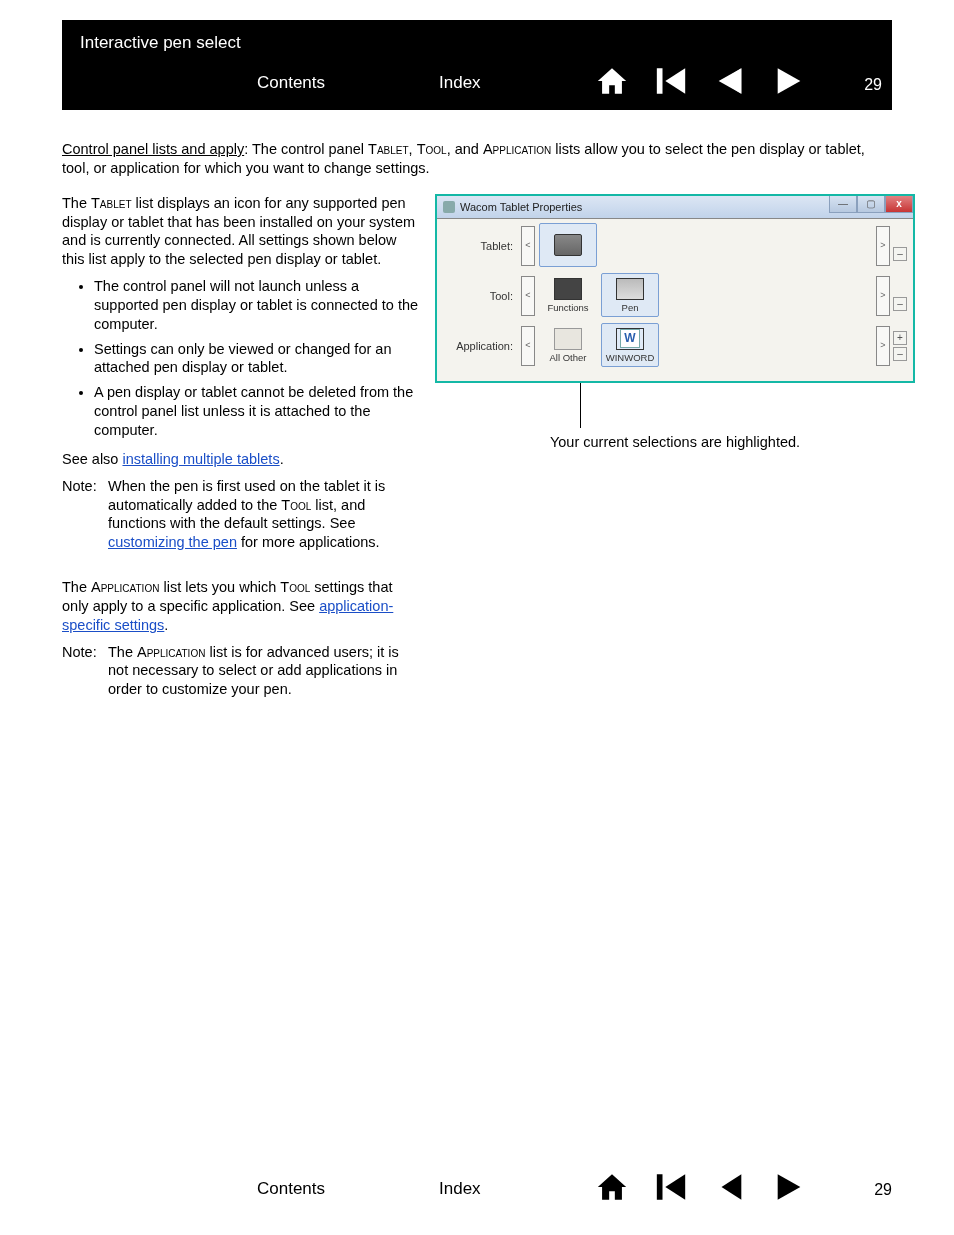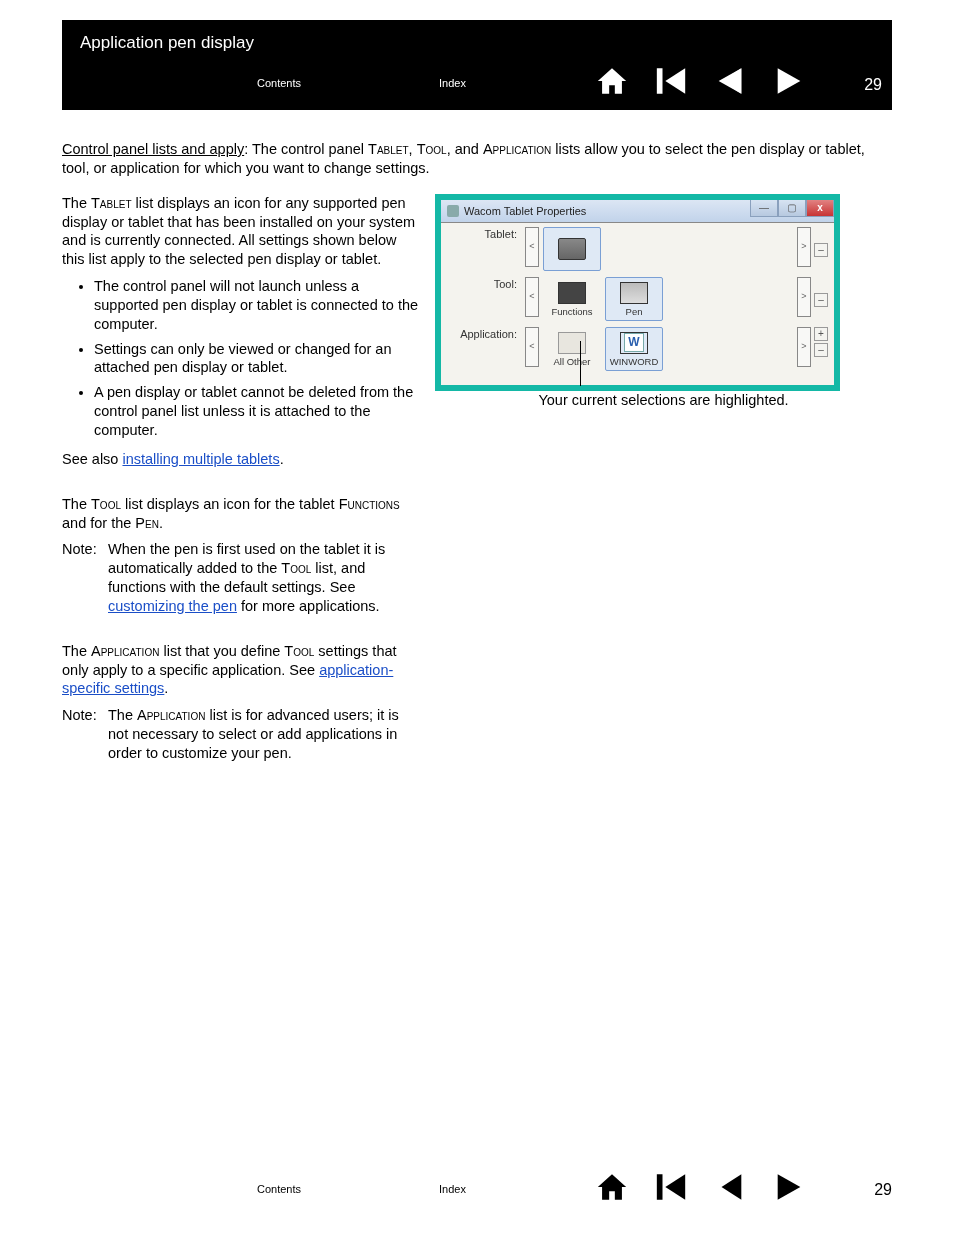--- a/index.html
+++ b/index.html
@@ -31,21 +31,21 @@
     position: absolute;
     top: 44px;
     left: 195px;
     display: flex;
     align-items: center;
     gap: 0;
     width: 640px;
   }
   .nav-link {
     color: #fff;
-    font-size: 11px;
+    font-size: 17px;
   }
   .nav-contents { width: 150px; }
   .nav-index { width: 145px; margin-left: 32px; }
   .nav-icons {
     display: flex;
     gap: 23px;
     align-items: center;
     margin-left: 10px;
   }
   .nav-icons svg { fill: #fff; }
@@ -75,22 +75,22 @@
     flex: 1;
   }
   ul { margin: 4px 0 10px 0; padding-left: 32px; }
   li { margin-bottom: 6px; }
   a.hlink { color: #1a4ec7; text-decoration: underline; }
   .note-row { display: flex; gap: 6px; margin-top: 4px;}
   .note-label { flex: 0 0 40px; }
   .note-body { flex: 1; }
   .para { margin: 0 0 8px 0; }
   .screenshot {
-    border: 6px solid #14b8a6;
-    width: 405px;
+    border: 2px solid #14b8a6;
+    width: 480px;
     background: #fdba74;
   }
   .win-title {
     background: linear-gradient(#dce6f4,#c1d3ea);
     border-bottom: 1px solid #888;
     height: 23px;
     display: flex;
     align-items: center;
     font-size: 11px;
     color: #222;
@@ -116,21 +116,21 @@
     border-top: none;
     font-size: 10px;
     text-align: center;
     line-height: 15px;
     color: #555;
   }
   .win-btn.close { background: linear-gradient(#e28282,#c73434); color:#fff; font-weight:bold; }
   .panel-body { background: #f4f3ee; padding: 4px 6px 8px 6px; }
   .prow {
     display: flex;
-    align-items: flex-start;
+    align-items: center;
     margin-bottom: 4px;
   }
   .prow-label {
     width: 78px;
     font-size: 11px;
     color: #333;
     text-align: right;
     padding-right: 8px;
   }
   .scroll-btn {
@@ -188,20 +188,21 @@
     border: 1px solid #999;
     background: #f4f4f0;
     font-size: 10px;
     line-height: 12px;
     text-align: center;
     color: #555;
   }
   .callout {
     text-align: center;
     font-size: 14.5px;
+    margin-top: 50px;
     position: relative;
   }
   .callout-line {
     position: absolute;
     left: 145px;
     top: -50px;
     width: 1px;
     height: 45px;
     background: #000;
   }
@@ -221,21 +222,21 @@
     width: 640px;
   }
   .footer .nav-link { color: #000; }
   .footer .nav-icons svg { fill: #000; }
   .footer .page-num { color: #000; }
 </style>
 </head>
 <body>
 
 <div class="header">
-  <div class="header-title">Application pen display</div>
+  <div class="header-title">Interactive pen select</div>
   <div class="header-nav">
     <div class="nav-link nav-contents">Contents</div>
     <div class="nav-link nav-index">Index</div>
     <div class="nav-icons">
       <span>
         <svg width="36" height="34" viewBox="0 0 24 24">
             <path d="M12 3l10 9h-3v9h-5v-6h-4v6H5v-9H2z"></path>
           </svg>
       </span>
       <span>
@@ -275,32 +276,29 @@
       </p>
       <ul>
         <li>The control panel will not launch unless a supported pen display or tablet is connected to the computer.</li>
         <li>Settings can only be viewed or changed for an attached pen display or tablet.</li>
         <li>A pen display or tablet cannot be deleted from the control panel list unless it is attached to the computer.</li>
       </ul>
       <p class="para">
         <span>See also </span><a class="hlink">installing multiple tablets</a><span>.</span>
       </p>
 
-      <p class="para" style="margin-top:26px">
-        <span>The </span><span class="sc">Tool</span><span> list displays an icon for the tablet </span><span class="sc">Functions</span><span> and for the </span><span class="sc">Pen</span><span>.</span>
-      </p>
       <div class="note-row">
         <div class="note-label">Note:</div>
         <div class="note-body">
           <span>When the pen is first used on the tablet it is automatically added to the </span><span class="sc">Tool</span><span> list, and functions with the default settings.  See </span><a class="hlink">customizing the pen</a><span> for more applications.</span>
         </div>
       </div>
 
       <p class="para" style="margin-top:26px">
-        <span>The </span><span class="sc">Application</span><span> list that you define </span><span class="sc">Tool</span><span> settings that only apply to a specific application.  See </span><a class="hlink">application-specific settings</a><span>.</span>
+        <span>The </span><span class="sc">Application</span><span> list lets you which </span><span class="sc">Tool</span><span> settings that only apply to a specific application.  See </span><a class="hlink">application-specific settings</a><span>.</span>
       </p>
       <div class="note-row">
         <div class="note-label">Note:</div>
         <div class="note-body">
           <span>The </span><span class="sc">Application</span><span> list is for advanced users; it is not necessary to select or add applications in order to customize your pen.</span>
         </div>
       </div>
     </div>
 
     <div class="right">

